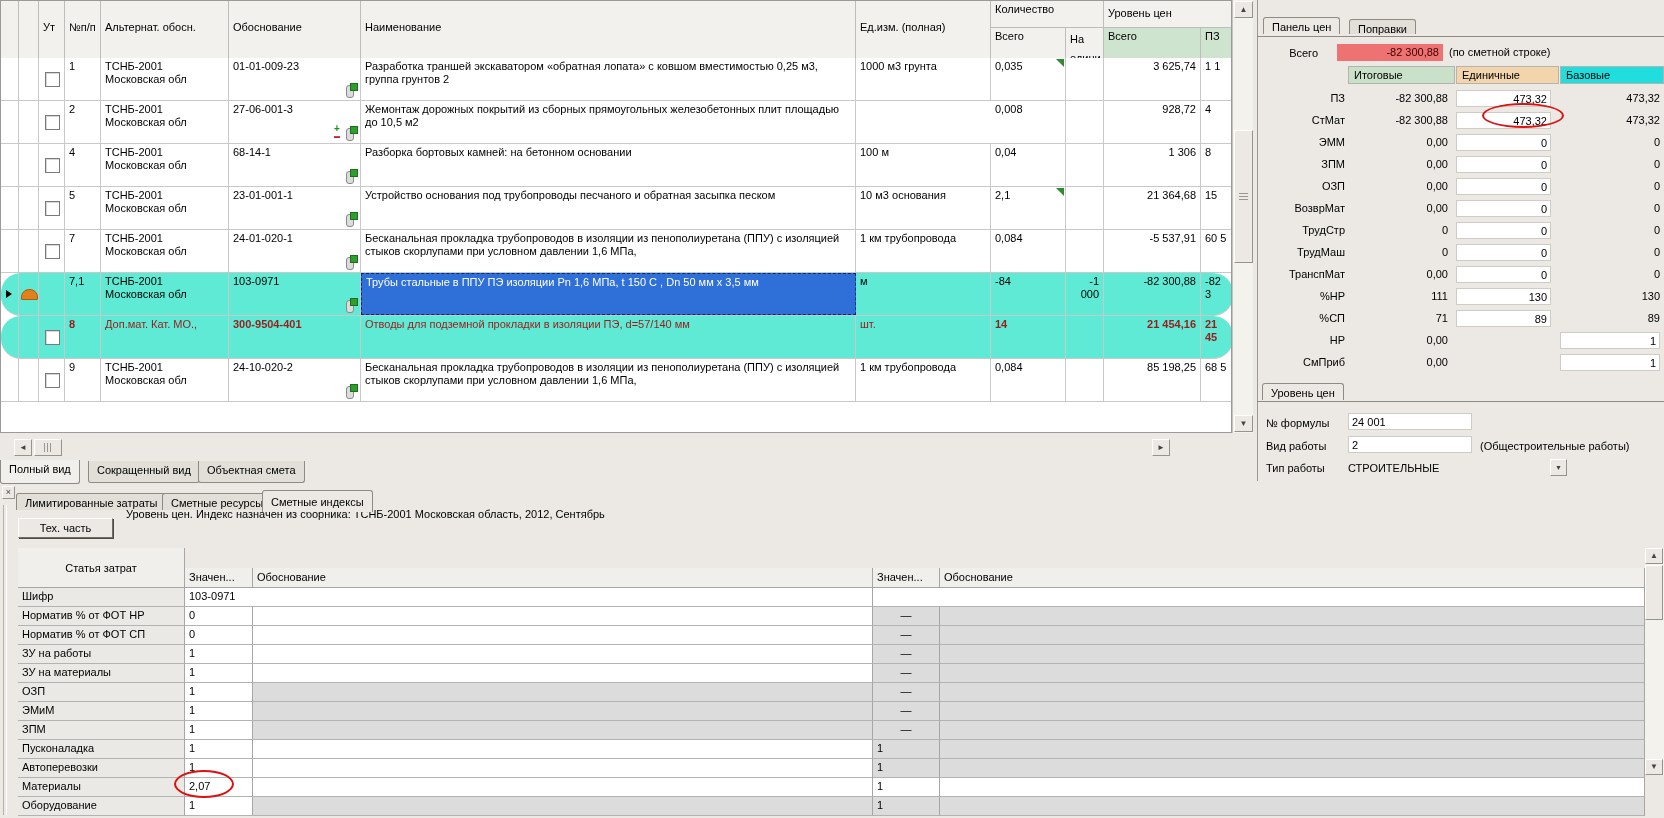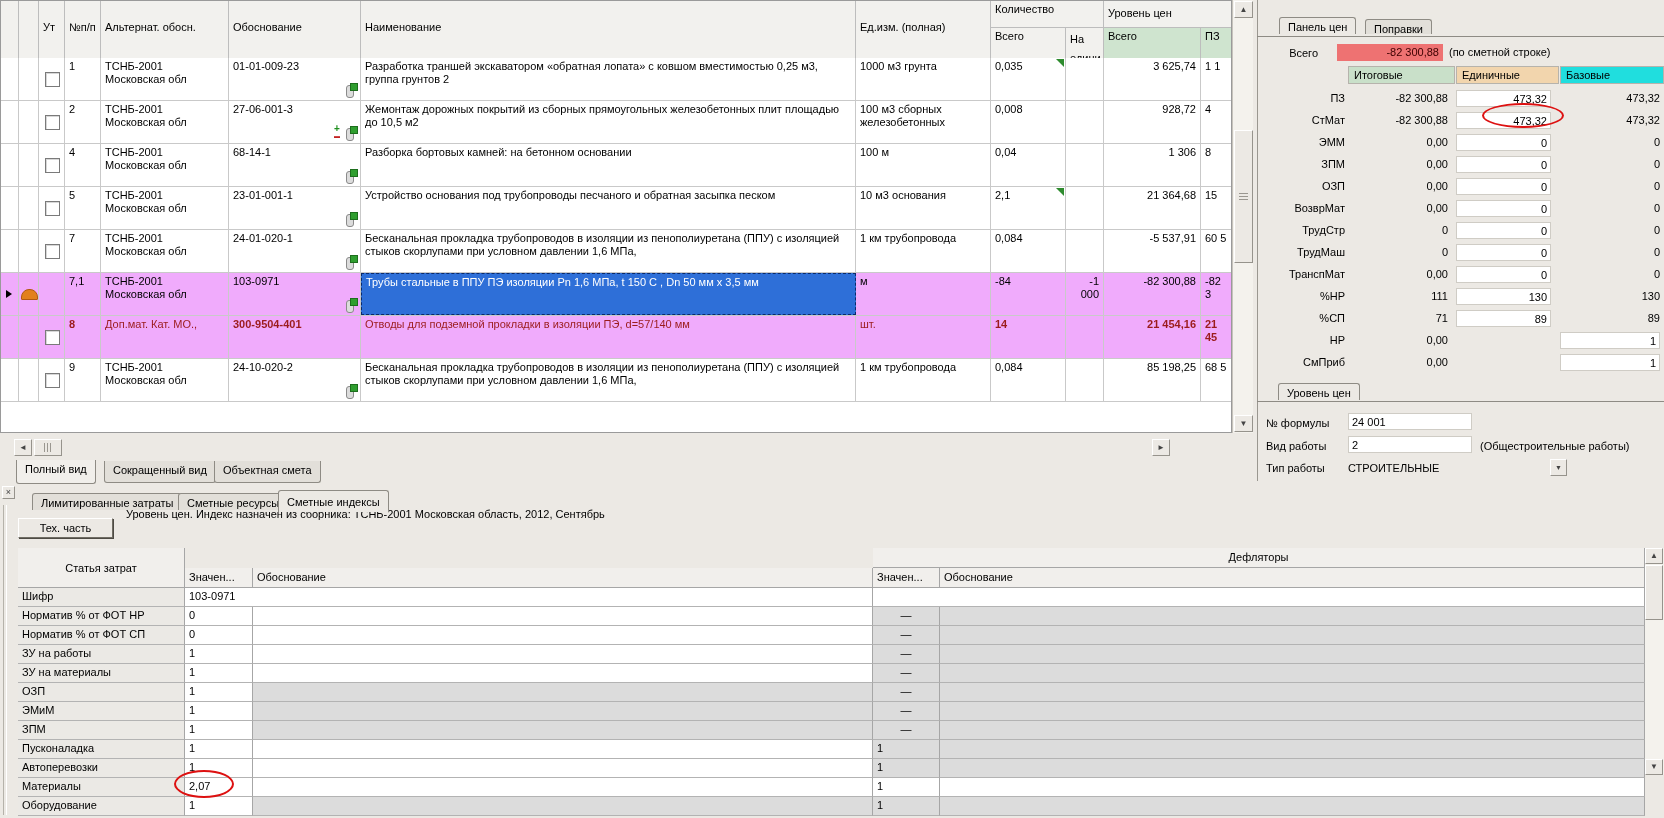--- a/index.html
+++ b/index.html
@@ -5,21 +5,21 @@
   html,body{margin:0;padding:0;background:#ece9e4;font-family:"Liberation Sans",sans-serif;font-size:11px;color:#000;}
   #root{position:relative;width:1664px;height:818px;overflow:hidden;background:#ece9e4;}
   .abs{position:absolute;box-sizing:border-box;}
   
   #main-grid{left:0;top:0;width:1232px;height:433px;background:#fff;border:1px solid #9a9a9a;overflow:hidden;}
   .ghead{position:absolute;left:0;top:0;width:1232px;height:57px;background:#f2f1ee;border-bottom:1px solid #a8a8a8;}
   .hc{position:absolute;box-sizing:border-box;border-right:1px solid #bdbdbd;padding:2px 4px;overflow:hidden;}
   .hc-full{top:0;height:57px;padding-top:20px;}
   .hgreen{background:#cfe4cf;}
   .grow{position:absolute;left:0;width:1232px;height:43px;border-bottom:1px solid #c9c9c9;box-sizing:border-box;background:#fff;}
-  .rgreen{background:#f0abfc;}
+  .rgreen{background:#5eead4;border-radius:20px;}
   .rred{color:#9b1c1c;}
   .gc{position:absolute;top:0;height:100%;border-right:1px solid #c9c9c9;box-sizing:border-box;padding:2px 4px;overflow:hidden;line-height:13px;}
   .x-sel{left:0;width:18px}.x-icon{left:18px;width:20px}.x-ut{left:38px;width:26px}
   .x-num{left:64px;width:36px}.x-alt{left:100px;width:128px}.x-obosn{left:228px;width:132px}
   .x-name{left:360px;width:495px}.x-ed{left:855px;width:135px}
   .x-q1{left:990px;width:75px}.x-q2{left:1065px;width:38px;text-align:right}
   .x-l1{left:1103px;width:97px;text-align:right}.x-l2{left:1200px;width:32px}
   .selcell{background:#2e6fd8;color:#fff;border:1px dashed #0a2a6a;}
   .cb{position:absolute;left:50%;top:50%;width:13px;height:13px;margin:-7px 0 0 -7px;background:#fff;border:1px solid #7a7a7a;box-shadow:inset 1px 1px 0 #d7d7d7;}
   .corner{position:absolute;top:1px;right:1px;width:0;height:0;border-left:8px solid transparent;border-top:8px solid #2e8b2e;}
@@ -31,21 +31,21 @@
   .pm .m{display:block;color:#c32222;font-size:10px;line-height:7px;}
   .rowmark{position:absolute;left:5px;top:50%;margin-top:-4px;width:0;height:0;border-top:4px solid transparent;border-bottom:4px solid transparent;border-left:6px solid #000;}
   .awn{position:absolute;left:2px;top:50%;margin-top:-5px;width:15px;height:9px;background:#e2801c;border:1px solid #b05a10;border-radius:8px 8px 1px 1px;}
   
   .sbtn{background:#ece9e4;border:1px solid;border-color:#fff #96938c #96938c #fff;color:#444;font-size:8px;line-height:8px;display:flex;align-items:center;justify-content:center;}
   .sthumb{background:#ece9e4;border:1px solid;border-color:#fff #96938c #96938c #fff;}
   .grip{position:absolute;left:50%;top:50%;width:9px;height:7px;margin:-4px 0 0 -5px;
         background:repeating-linear-gradient(to bottom,#9a9790 0,#9a9790 1px,transparent 1px,transparent 3px);}
   #vtrack{left:1232px;top:0;width:21px;height:433px;background:#f4f2ed;border-left:1px solid #c6c3bc;}
   
-  .tab{position:absolute;padding:3px 8px 0 8px;border:1px solid #8e8b84;background:#e2dfd9;white-space:nowrap;margin-left:16px;}
+  .tab{position:absolute;padding:3px 8px 0 8px;border:1px solid #8e8b84;background:#e2dfd9;white-space:nowrap;}
   .tab-bottom{border-top:none;border-radius:0 0 3px 3px;height:18px;}
   .tab-bottom.active{background:#f1efeb;height:20px;z-index:3;}
   .tab-top{border-bottom:none;border-radius:3px 3px 0 0;height:17px;}
   .tab-top.active{background:#ece9e4;z-index:3;}
   
   #rpanel{left:1257px;top:0;width:407px;height:481px;background:#ece9e4;border-left:1px solid #9a9790;}
   .rp-line{background:#8e8b84;height:1px;}
   .rp-label{text-align:right;}
   .rp-box{background:#fff;border:1px solid #cfccc5;padding:2px 3px 0 3px;text-align:right;overflow:hidden;}
   .rp-val{text-align:right;padding-top:4px;}
@@ -115,21 +115,20 @@
       <div class="gc x-obosn"><span>27-06-001-3</span>
         <span class="pm">
             <span class="p">+</span>
             <span class="m" style="font-size:6px">▬</span>
           </span>
         <span class="clip">
             <i></i>
             <b></b>
           </span></div>
       <div class="gc x-name">Жемонтаж дорожных покрытий из сборных прямоугольных железобетонных плит площадью до 10,5 м2</div>
-      <div class="gc x-ed">100 м3 сборных железобетонных</div>
       <div class="gc x-q1">0,008</div>
       <div class="gc x-q2"></div>
       <div class="gc x-l1">928,72</div>
       <div class="gc x-l2">4</div>
     </div>
 
     <div class="grow" style="top:143px">
       <div class="gc x-sel"></div>
       <div class="gc x-icon"></div>
       <div class="gc x-ut">
@@ -361,21 +360,20 @@
   <div class="abs" style="left:3px;top:505px;width:4px;height:310px;border-left:1px solid #b5b2aa;border-right:1px solid #fff"></div>
 
   <div class="abs tab tab-top" style="left:16px;top:493px">Лимитированные затраты</div>
   <div class="abs tab tab-top" style="left:162px;top:493px">Сметные ресурсы</div>
   <div class="abs tab tab-top active" style="left:262px;top:490px;height:22px;padding-top:5px">Сметные индексы</div>
 
   <div class="abs btn3d" style="left:18px;top:518px;width:95px;height:20px">Тех. часть</div>
   <div class="abs nw" style="left:126px;top:508px">Уровень цен. Индекс назначен из сборника: ТСНБ-2001 Московская область, 2012, Сентябрь</div>
 
   <div class="abs bt-hdr" style="left:18px;top:548px;width:167px;height:40px;display:flex;align-items:center;justify-content:center">Статья затрат</div>
-  <div class="abs bt-hdr" style="left:873px;top:548px;width:772px;height:20px;text-align:center;padding-top:3px;box-sizing:border-box">Дефляторы</div>
   <div class="abs bt-hdr" style="left:185px;top:568px;width:68px;height:20px;padding:3px 0 0 4px;box-sizing:border-box">Значен...</div>
   <div class="abs bt-hdr" style="left:253px;top:568px;width:620px;height:20px;padding:3px 0 0 4px;box-sizing:border-box">Обоснование</div>
   <div class="abs bt-hdr" style="left:873px;top:568px;width:67px;height:20px;padding:3px 0 0 4px;box-sizing:border-box">Значен...</div>
   <div class="abs bt-hdr" style="left:940px;top:568px;width:705px;height:20px;padding:3px 0 0 4px;box-sizing:border-box">Обоснование</div>
 
   <div id="bt-rows">
       <div class="bt-cell bt-label" style="left:18px;top:588px;width:167px;height:19px">Шифр</div>
       <div class="bt-cell bt-white" style="left:185px;top:588px;width:688px;height:19px">103-0971</div>
       <div class="bt-cell bt-white" style="left:873px;top:588px;width:772px;height:19px"></div>
       <div class="bt-cell bt-label" style="left:18px;top:607px;width:167px;height:19px">Норматив % от ФОТ НР</div>

